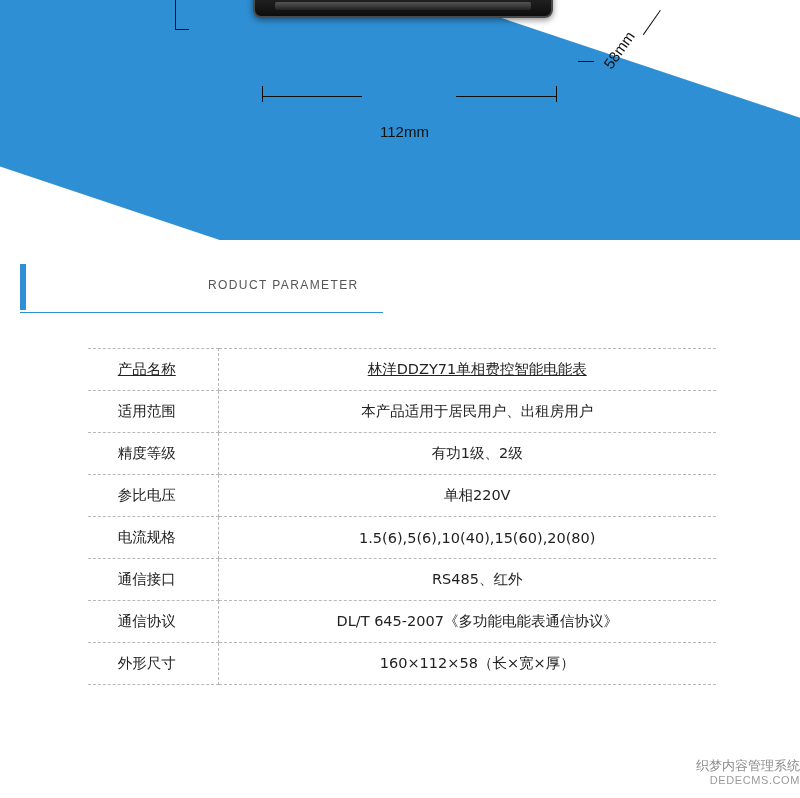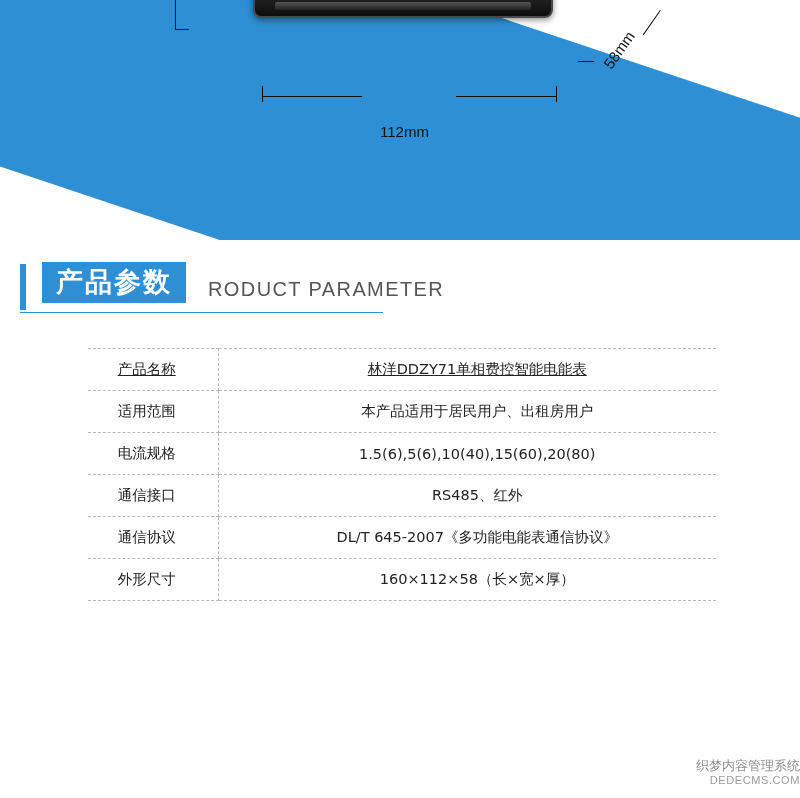--- a/index.html
+++ b/index.html
@@ -130,21 +130,21 @@
     font-weight: bold;
     letter-spacing: 2px;
     padding: 6px 14px 8px 14px;
     line-height: 1;
     font-family: "DejaVu Sans", "Liberation Sans", sans-serif;
   }
   .sh-sub {
     position: absolute;
     left: 208px;
     top: 16px;
-    font-size: 20px;
+    font-size: 12px;
     color: #555;
     letter-spacing: 1.4px;
     font-family: "Liberation Sans", sans-serif;
   }
   .sh-underline {
     position: absolute;
     left: 20px;
     top: 50px;
     width: 363px;
     height: 1px;
@@ -233,34 +233,41 @@
 
   <div class="diag-line" style="left:660px; top:10px; height:30px; transform:rotate(35deg); transform-origin:left top;"></div>
   <div class="dim-line-h" style="left:578px; top:61px; width:16px;"></div>
   <div class="dim-label-rot" style="left:600px; top:62px;">58mm</div>
 
   <div class="wm-top">DEDECMS.COM</div>
 </div>
 
 <div class="section-head">
   <div class="sh-bar"></div>
-  <div class="sh-title">产品参数</div>
   <div class="sh-sub">RODUCT PARAMETER</div>
   <div class="sh-underline"></div>
 </div>
 
 <table class="param-table">
   <tbody>
     <tr>
       <td class="label">产品名称</td>
       <td class="value">林洋DDZY71单相费控智能电能表</td>
     </tr>
     <tr>
       <td class="label">适用范围</td>
       <td class="value">本产品适用于居民用户、出租房用户</td>
+    </tr>
+    <tr>
+      <td class="label">精度等级</td>
+      <td class="value">有功1级、2级</td>
+    </tr>
+    <tr>
+      <td class="label">参比电压</td>
+      <td class="value">单相220V</td>
     </tr>
     <tr>
       <td class="label">电流规格</td>
       <td class="value">1.5(6),5(6),10(40),15(60),20(80)</td>
     </tr>
     <tr>
       <td class="label">通信接口</td>
       <td class="value">RS485、红外</td>
     </tr>
     <tr>

